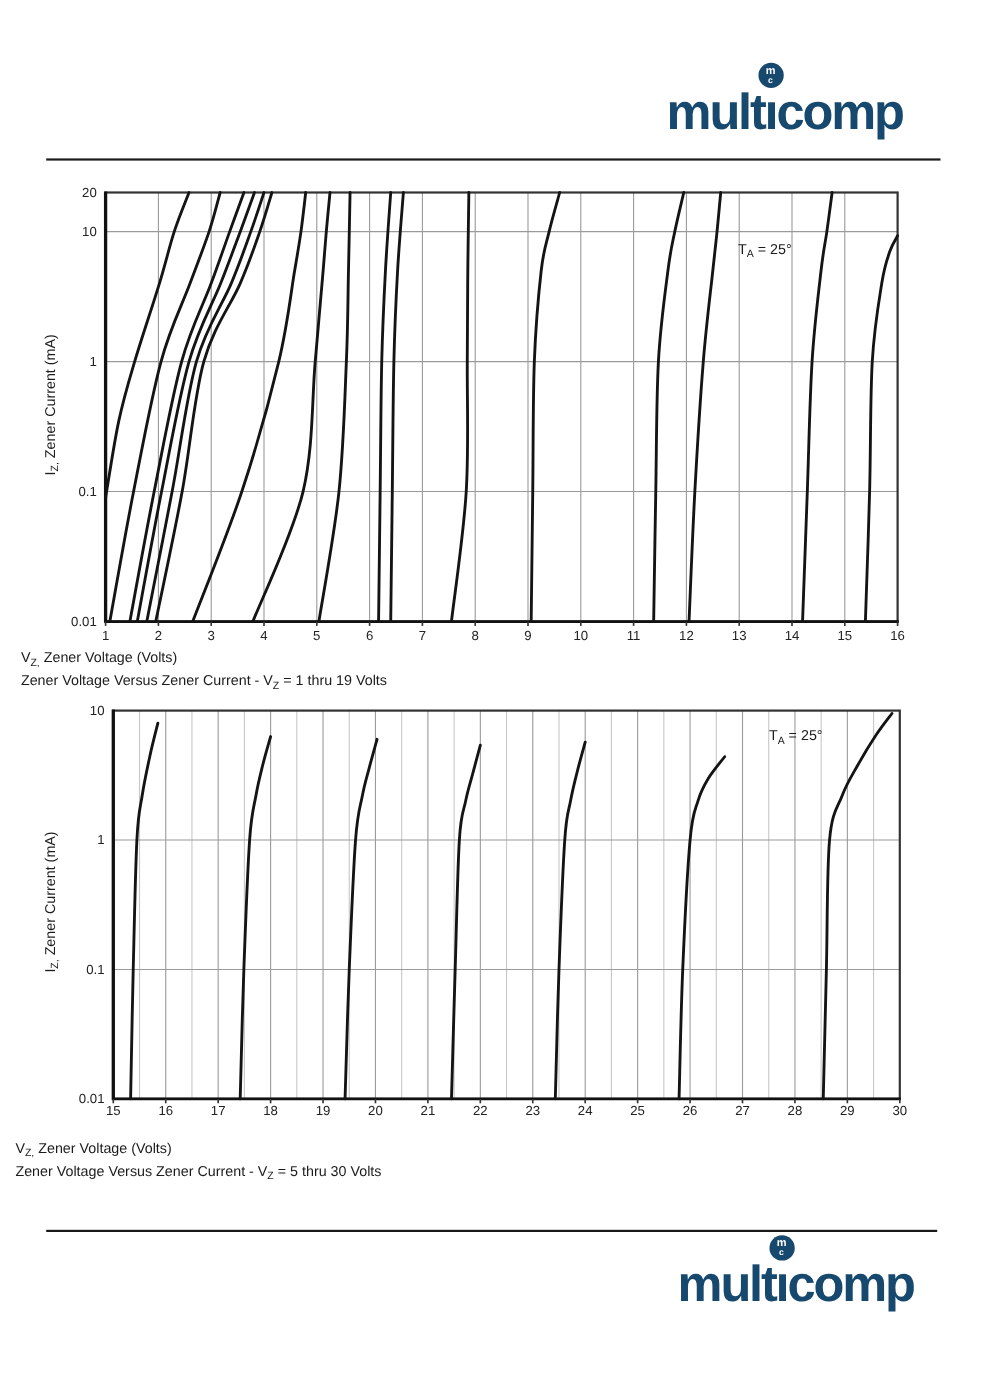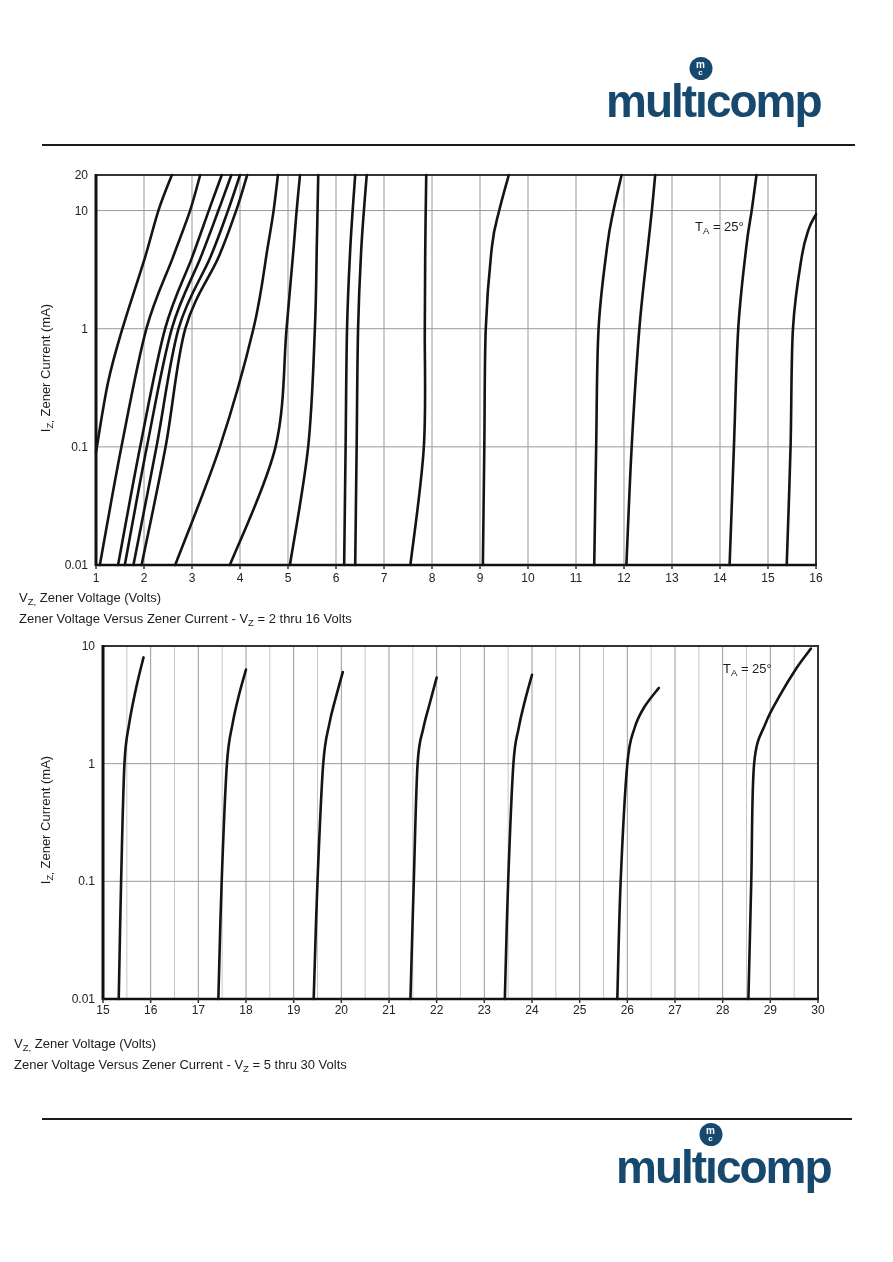--- a/index.html
+++ b/index.html
@@ -15,21 +15,21 @@
         align-items:center;justify-content:center;color:#fff;font-weight:bold;
         letter-spacing:0;}
   .logo .badge .bt{font-size:10px;line-height:8px;}
   .logo .badge .bb{font-size:8px;line-height:7px;}
   
   .tick{font-family:"Liberation Sans",sans-serif;font-size:12px;fill:#222;}
   .axis-caption{position:absolute;font-size:13px;text-align:left;color:#1c1c1c;}
   .sb{font-size:9.5px;vertical-align:-3px;letter-spacing:0;}
   .ylab{position:absolute;width:300px;height:18px;text-align:center;font-size:13px;
         transform:rotate(-90deg);color:#1c1c1c;}
-  .annot{position:absolute;font-size:13px;color:#1c1c1c;padding-left:24px;}
+  .annot{position:absolute;font-size:13px;color:#1c1c1c;}
   svg{position:absolute;left:0;}
 </style>
 </head>
 <body>
 
 <div class="logo" style="left: 606px; top: 78px; color: rgb(23, 73, 110);">
   <span>mult</span>
     <span class="i-col"><span class="badge" style="background: rgb(23, 73, 110);">
         <span class="bt">m</span>
         <span class="bb">c</span>
@@ -118,21 +118,21 @@
 <div class="ylab" style="left:-103px;top:359px;">
   <span>I</span><span class="sb">Z,</span><span> Zener Current (mA)</span>
 </div>
 <div class="annot" style="left:671px;top:219px;">
   <span>T</span><span class="sb">A</span><span> = 25°</span>
 </div>
 <div class="axis-caption" style="left:19px;top:590px;width:874px;">
   <span>V</span><span class="sb">Z,</span><span>  Zener Voltage (Volts)</span>
 </div>
 <div class="axis-caption" style="left:19px;top:611px;width:874px;">
-  <span>Zener Voltage Versus Zener Current - V</span><span class="sb">Z</span><span> = 2 thru 16 Volts</span>
+  <span>Zener Voltage Versus Zener Current - V</span><span class="sb">Z</span><span> = 1 thru 19 Volts</span>
 </div>
 
 <svg id="svg-chart2" style="top:630px;" width="893" height="470" viewBox="0 0 893 470">
     <line x1="126.83333333333333" y1="16" x2="126.83333333333333" y2="369" stroke="#c7c7c7" stroke-width="1"></line>
     <line x1="174.5" y1="16" x2="174.5" y2="369" stroke="#c7c7c7" stroke-width="1"></line>
     <line x1="222.16666666666669" y1="16" x2="222.16666666666669" y2="369" stroke="#c7c7c7" stroke-width="1"></line>
     <line x1="269.83333333333337" y1="16" x2="269.83333333333337" y2="369" stroke="#c7c7c7" stroke-width="1"></line>
     <line x1="317.5" y1="16" x2="317.5" y2="369" stroke="#c7c7c7" stroke-width="1"></line>
     <line x1="365.1666666666667" y1="16" x2="365.1666666666667" y2="369" stroke="#c7c7c7" stroke-width="1"></line>
     <line x1="412.8333333333333" y1="16" x2="412.8333333333333" y2="369" stroke="#c7c7c7" stroke-width="1"></line>

